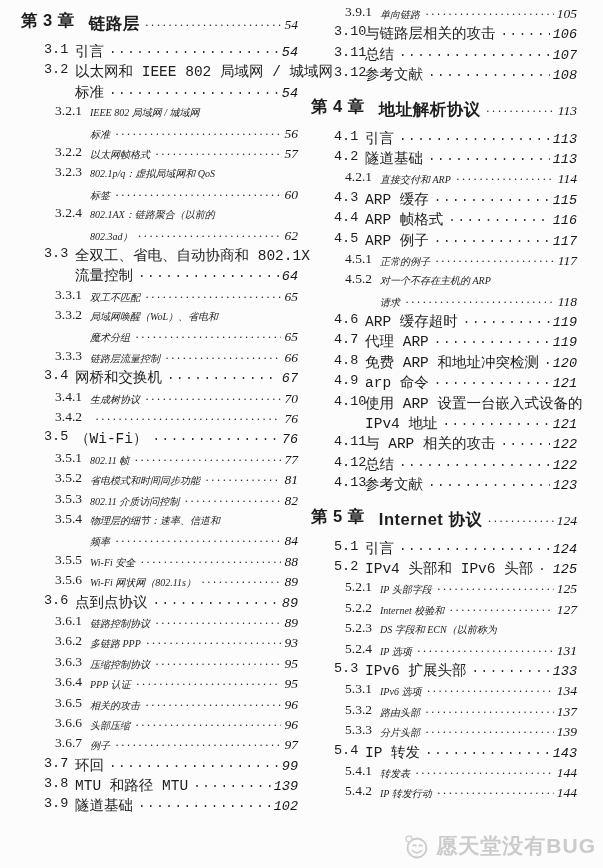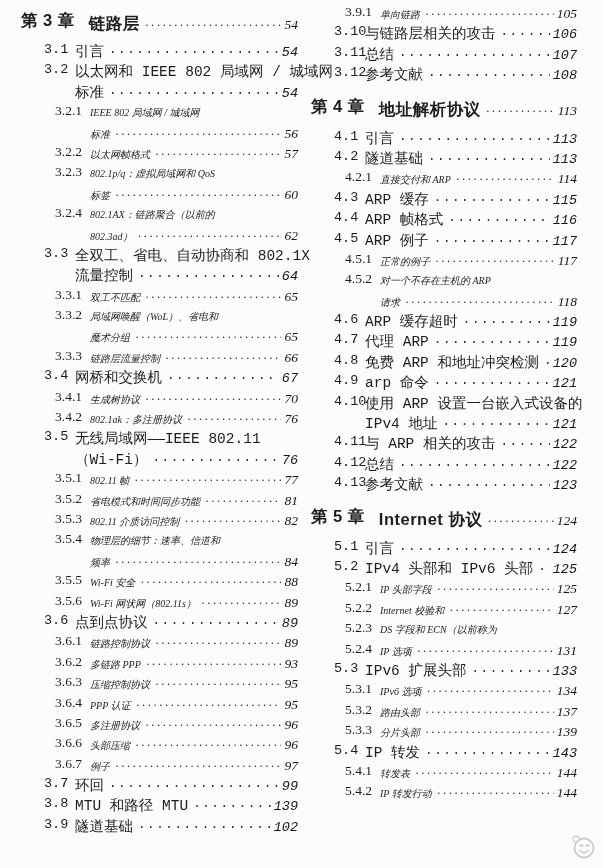--- a/index.html
+++ b/index.html
@@ -206,33 +206,29 @@
             <span class="txt">生成树协议</span>
             <span class="dots">··························································································</span>
             <span class="pg">70</span>
           </div>
         </div>
       </div>
       <div class="row s2">
         <span class="num">3.4.2</span>
         <div class="body">
           <div class="line">
-            <span class="txt">802.1ak：多注册协议</span>
             <span class="dots">··························································································</span>
             <span class="pg">76</span>
           </div>
         </div>
       </div>
       <div class="row s1">
         <span class="num">3.5</span>
         <div class="body">
           <div class="line">
-            <span class="txt">无线局域网——IEEE 802.11</span>
-          </div>
-          <div class="line">
             <span class="txt">（Wi-Fi）</span>
             <span class="dots">··························································································</span>
             <span class="pg">76</span>
           </div>
         </div>
       </div>
       <div class="row s2">
         <span class="num">3.5.1</span>
         <div class="body">
           <div class="line">
@@ -342,21 +338,21 @@
             <span class="txt">PPP 认证</span>
             <span class="dots">··························································································</span>
             <span class="pg">95</span>
           </div>
         </div>
       </div>
       <div class="row s2">
         <span class="num">3.6.5</span>
         <div class="body">
           <div class="line">
-            <span class="txt">多注册协议</span>
+            <span class="txt">相关的攻击</span>
             <span class="dots">··························································································</span>
             <span class="pg">96</span>
           </div>
         </div>
       </div>
       <div class="row s2">
         <span class="num">3.6.6</span>
         <div class="body">
           <div class="line">
             <span class="txt">头部压缩</span>
@@ -764,14 +760,15 @@
     </div>
 
   <div class="watermark">
     <svg width="27" height="27" viewBox="0 0 27 27" aria-hidden="true">
       <circle cx="15" cy="15" r="9.5" fill="none" stroke="#cbcbcb" stroke-width="1.8"></circle>
       <circle cx="7" cy="6" r="3" fill="none" stroke="#d4d4d4" stroke-width="1.4"></circle>
       <path d="M11 13 q1.5 -2 3 0" fill="none" stroke="#cbcbcb" stroke-width="1.5" stroke-linecap="round"></path>
       <path d="M17 13 q1.5 -2 3 0" fill="none" stroke="#cbcbcb" stroke-width="1.5" stroke-linecap="round"></path>
       <path d="M10.5 17.5 q4.5 4.5 9 0" fill="none" stroke="#cbcbcb" stroke-width="1.6" stroke-linecap="round"></path>
     </svg>
+    <span>愿天堂没有BUG</span>
   </div>
 </div>
 
 </body></html>

